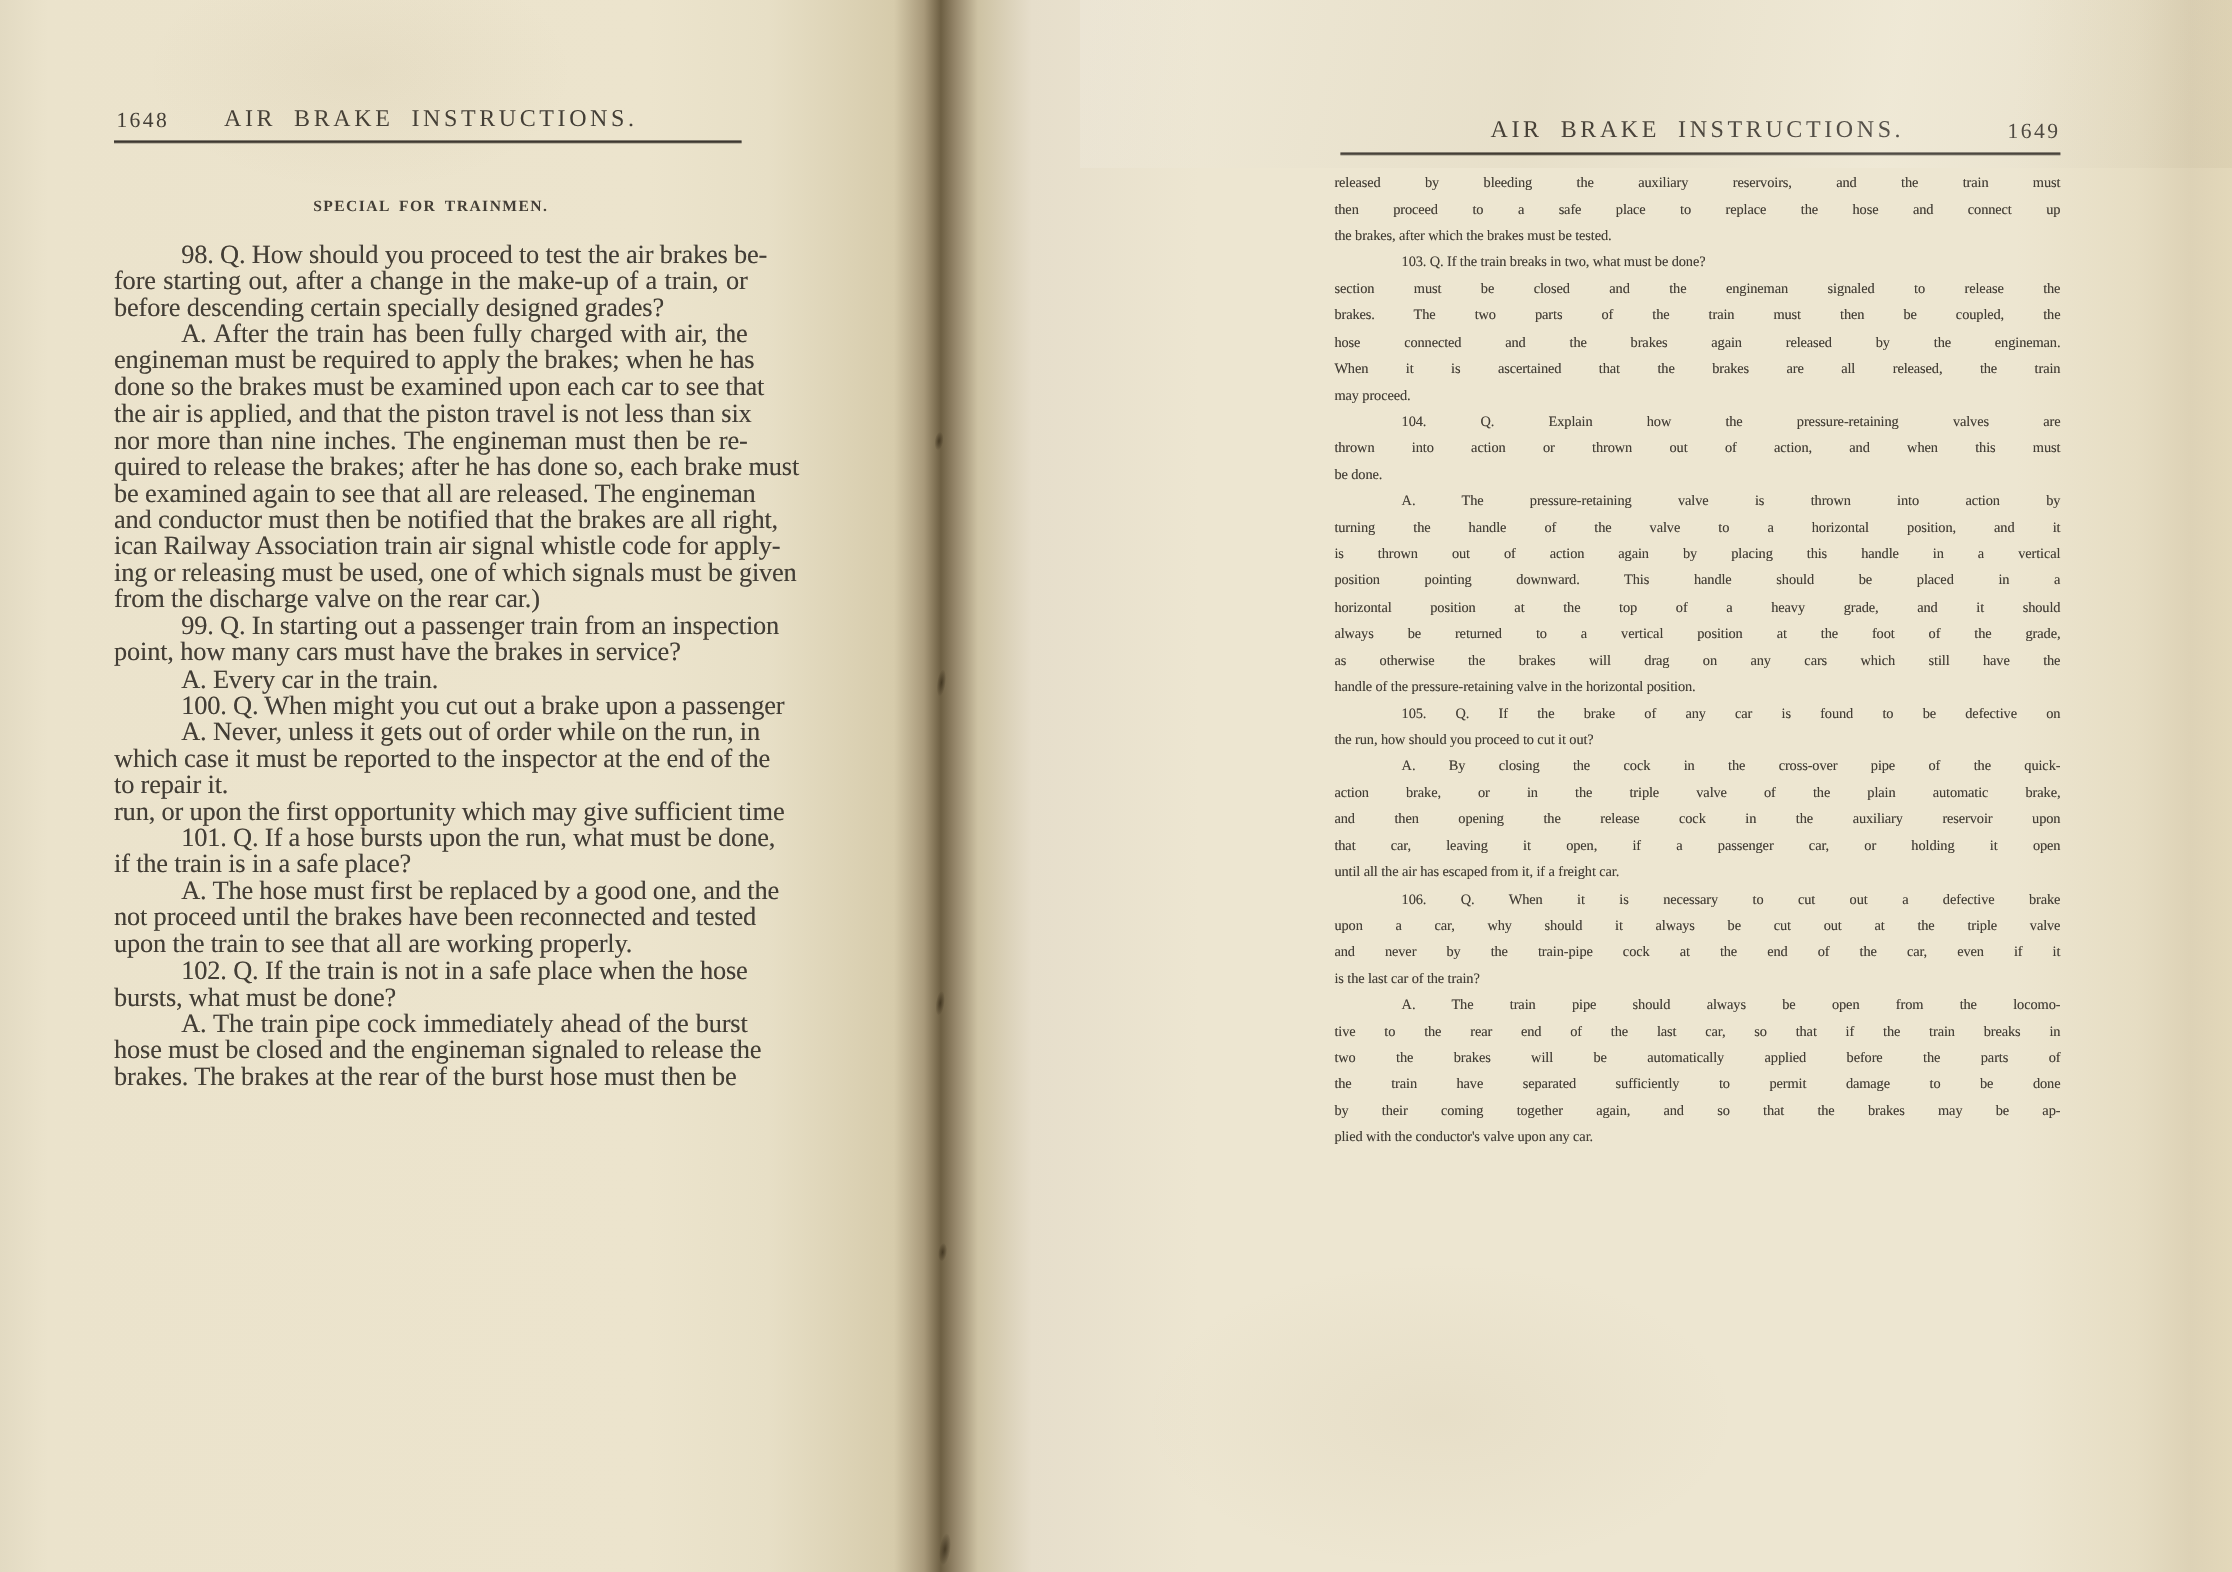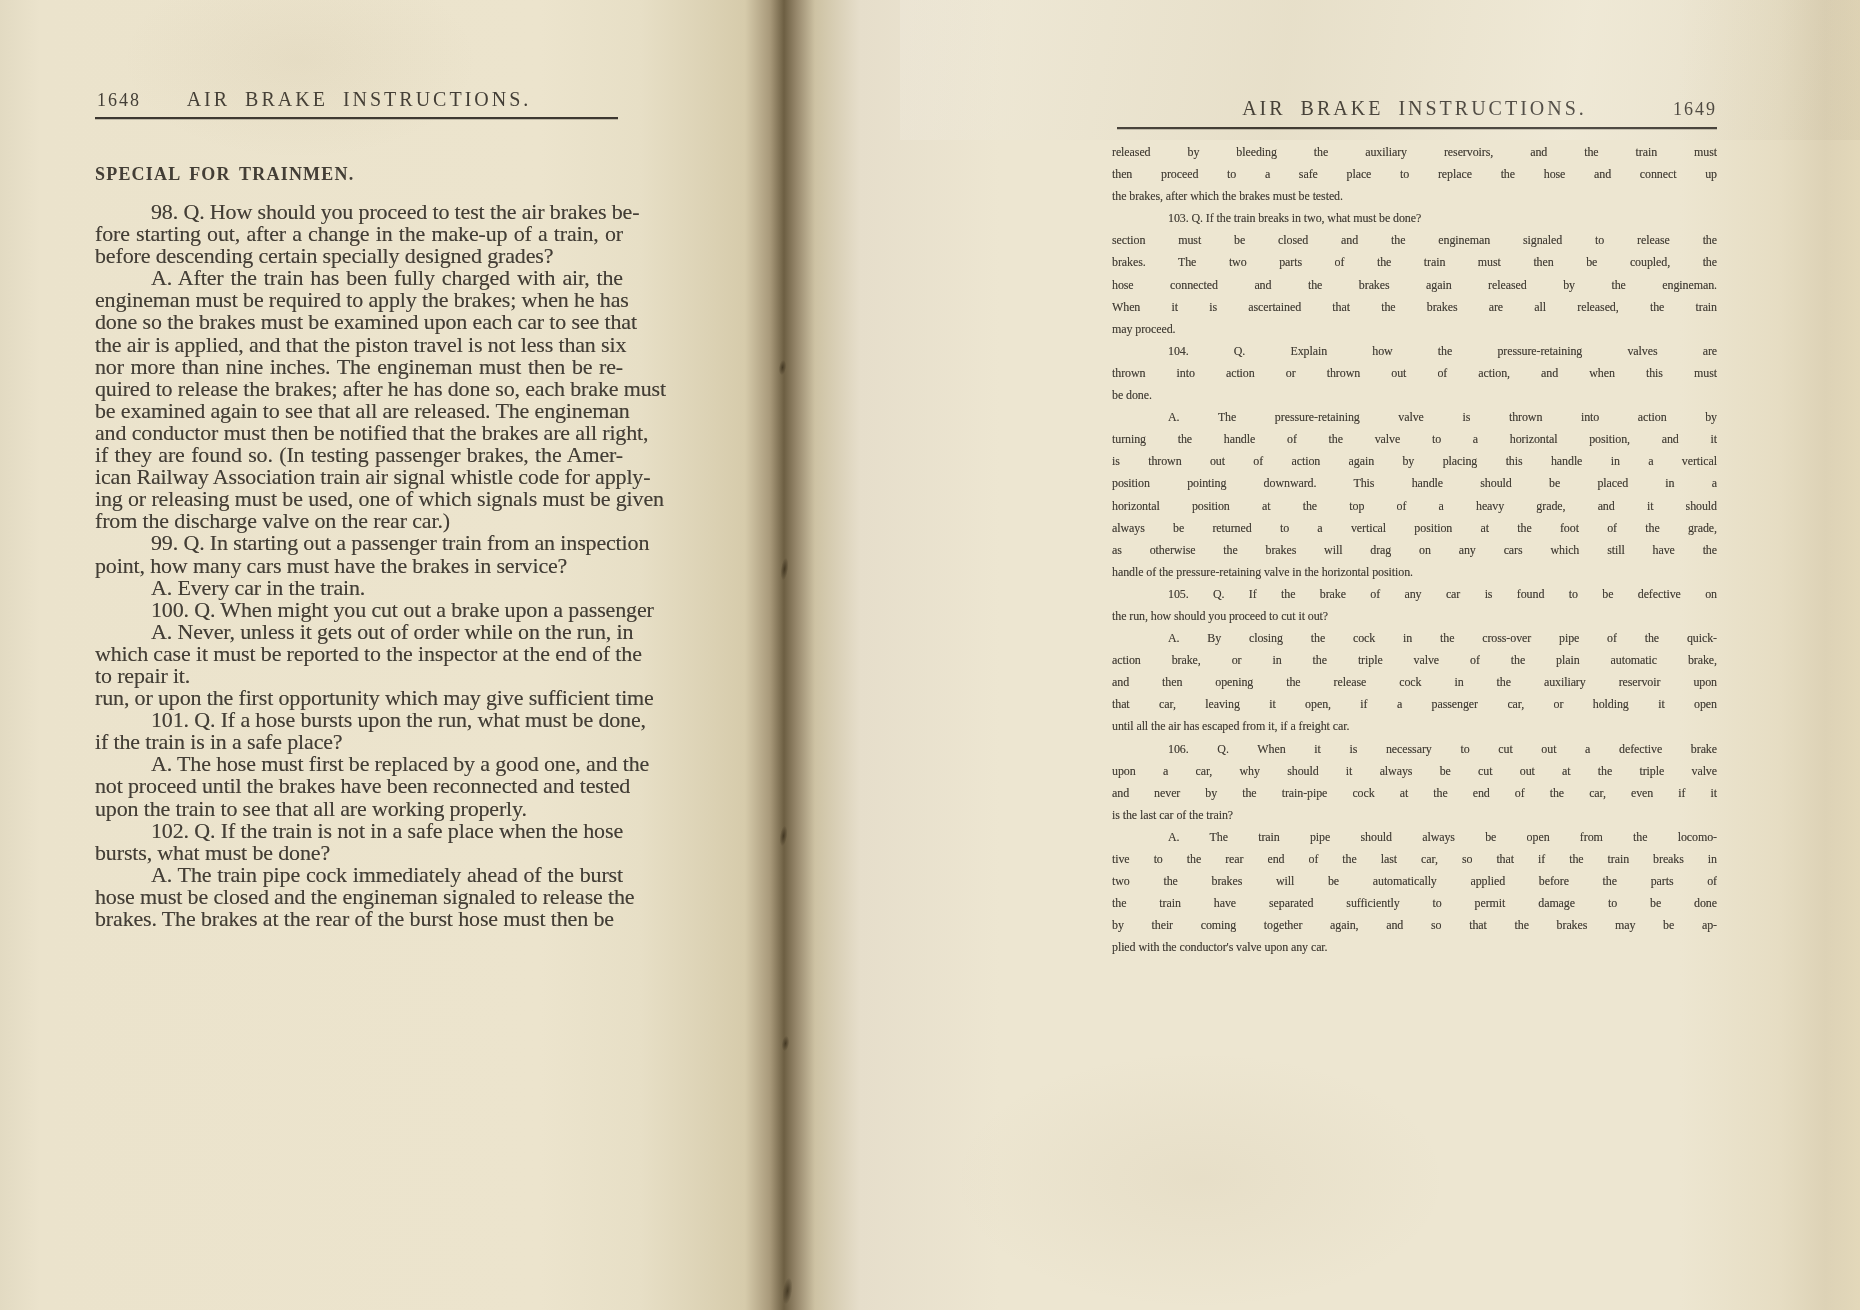--- a/index.html
+++ b/index.html
@@ -16,21 +16,21 @@
         #ede6d1 1000px,#ede6d1 1680px,#e6ddc3 1780px,#ddd2b6 1825px,#e3d8ba 1860px);
   }
   .spread:after{ 
     content:"";position:absolute;left:900px;top:0;width:960px;height:140px;
     background:linear-gradient(100deg,rgba(255,255,255,0.14),rgba(120,100,60,0.05) 40%,rgba(255,255,255,0.10) 70%,rgba(120,100,60,0.06));
     pointer-events:none;
   }
   .pagenum{font-size:18px;letter-spacing:2px;}
   .runhead{display:block;text-align:center;font-size:20px;letter-spacing:3px;word-spacing:7px;}
   .rule{height:2px;background:#3d3831;box-shadow:0 1px 0 rgba(61,56,49,0.25);}
-  .heading{font-weight:bold;font-size:18px;letter-spacing:1.2px;word-spacing:3px;text-align:left;}
+  .heading{font-weight:bold;font-size:13px;letter-spacing:1.2px;word-spacing:3px;text-align:center;}
   .body .paragraph{margin:0;}
   .line{
     text-align:justify;text-align-last:justify;
     white-space:nowrap;
     text-shadow:0 0 0.4px rgba(62,56,45,0.45);
   }
   .line.indent{padding-left:56px;}
   .line.end{text-align-last:left;}
   .body-left .line{font-size:22px;line-height:22.1px;letter-spacing:-0.15px;}
   .body-right .line{font-size:12px;line-height:22.1px;letter-spacing:-0.1px;}
@@ -77,21 +77,20 @@
       </div>
       <div class="paragraph">
         <div class="line indent">A. After the train has been fully charged with air, the</div>
         <div class="line">engineman must be required to apply the brakes; when he has</div>
         <div class="line">done so the brakes must be examined upon each car to see that</div>
         <div class="line">the air is applied, and that the piston travel is not less than six</div>
         <div class="line">nor more than nine inches.  The engineman must then be re-</div>
         <div class="line">quired to release the brakes; after he has done so, each brake must</div>
         <div class="line">be examined again to see that all are released.  The engineman</div>
         <div class="line">and conductor must then be notified that the brakes are all right,</div>
-        <div class="line">if they are found so.  (In testing passenger brakes, the Amer-</div>
         <div class="line">ican Railway Association train air signal whistle code for apply-</div>
         <div class="line">ing or releasing must be used, one of which signals must be given</div>
         <div class="line end">from the discharge valve on the rear car.)</div>
       </div>
       <div class="paragraph">
         <div class="line indent">99. Q. In starting out a passenger train from an inspection</div>
         <div class="line end">point, how many cars must have the brakes in service?</div>
       </div>
       <div class="paragraph">
         <div class="line indent end">A. Every car in the train.</div>

